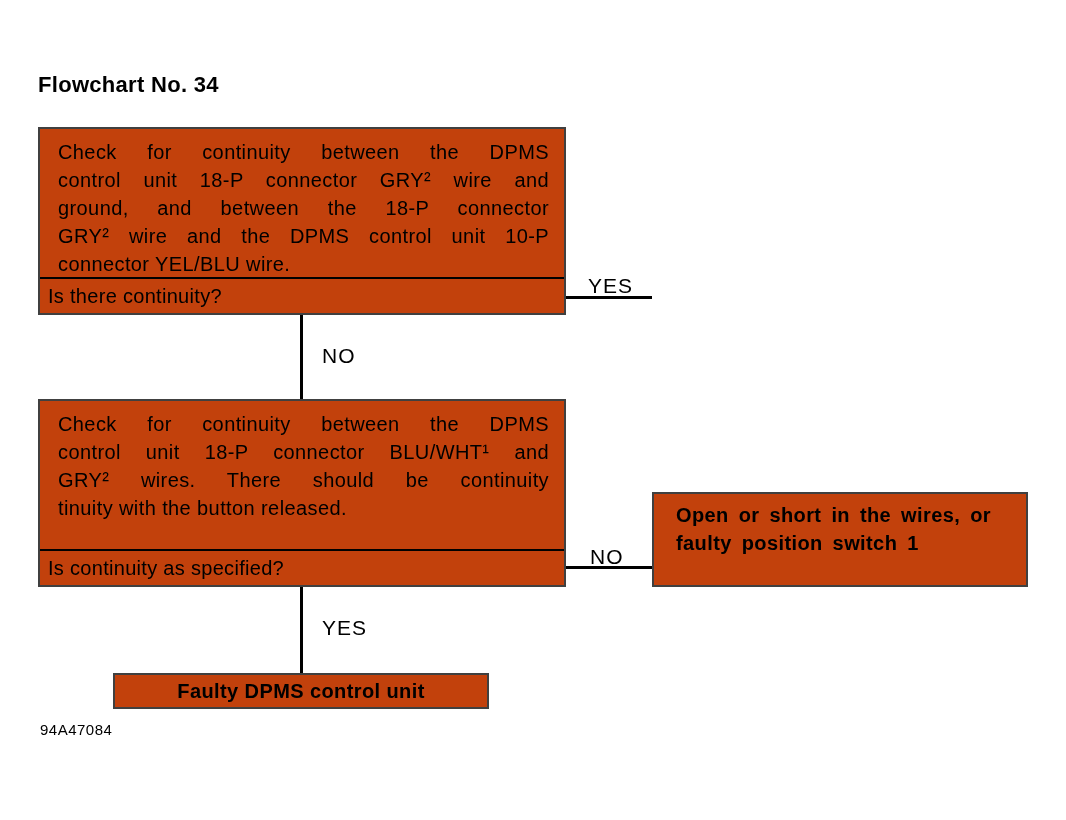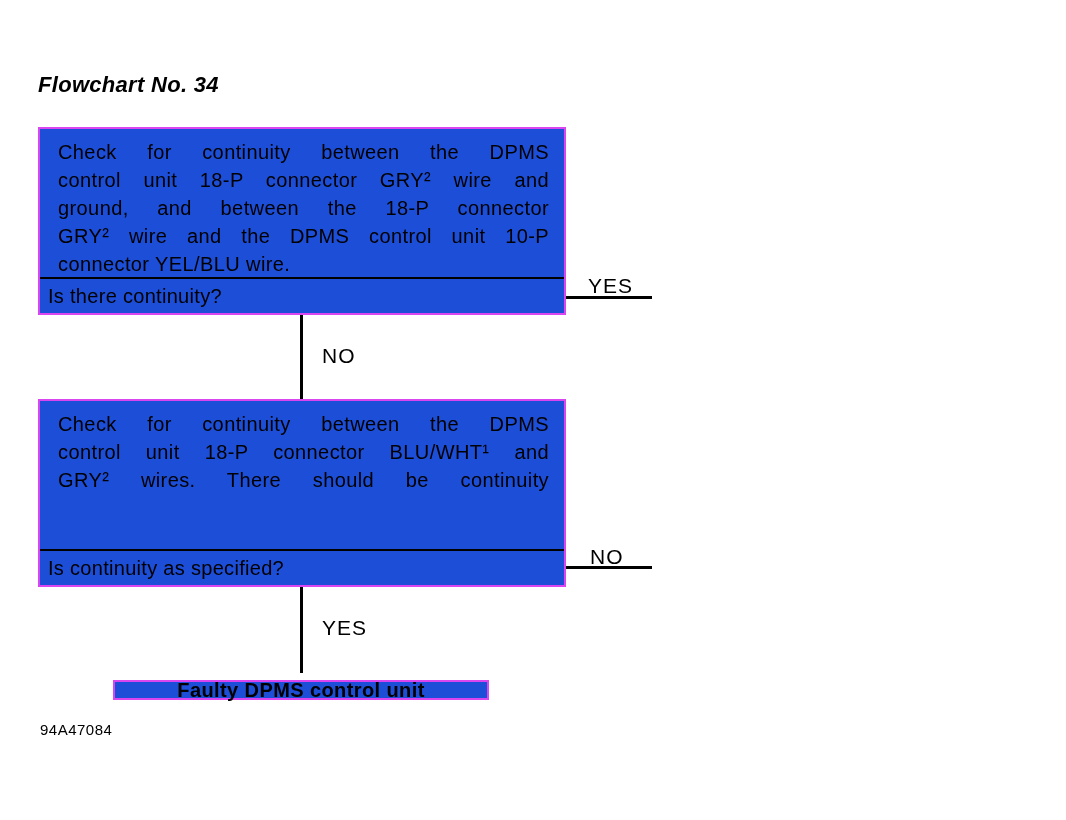--- a/index.html
+++ b/index.html
@@ -16,26 +16,25 @@
     color: #000000;
     overflow: hidden;
   }
   .title {
     position: absolute;
     left: 38px;
     top: 72px;
     font-size: 22px;
     font-weight: bold;
     letter-spacing: 0.3px;
-    font-style: italic;
   }
   .box {
     position: absolute;
-    border: 2px solid #d946ef;
-    background: #1d4ed8;
+    border: 2px solid #404040;
+    background: #c2410c;
     box-sizing: border-box;
   }
   .decision-body {
     position: absolute;
     top: 0; left: 0; right: 0; bottom: 34px;
     padding: 9px 15px 0 18px;
     font-size: 20px;
     line-height: 28px;
     letter-spacing: 0.4px;
   }
@@ -74,23 +73,22 @@
   .result-open {
     left: 652px; top: 492px;
     width: 376px; height: 95px;
     align-items: flex-start;
     padding: 7px 10px 0 22px;
     line-height: 28px;
     word-spacing: 4px;
   }
   .result-faulty {
     left: 113px; top: 673px;
-    width: 376px; height: 20px;
+    width: 376px; height: 36px;
     justify-content: center;
-    margin-top: 7px;
   }
   .hline {
     position: absolute;
     height: 3px;
     background: #000000;
   }
   .vline {
     position: absolute;
     width: 3px;
     background: #000000;
@@ -131,26 +129,33 @@
   <div class="branch-label" style="left:588px; top:262px;">YES</div>
 
   <div class="vline" style="left:300px; top:315px; height:84px;"></div>
   <div class="branch-label" style="left:322px; top:332px;">NO</div>
 
   <div class="box" style="left:38px; top:399px; width:528px; height:188px;">
     <div class="decision-body">
       <div class="jline">Check for continuity between the DPMS</div>
       <div class="jline">control unit 18-P connector BLU/WHT¹ and</div>
       <div class="jline">GRY² wires. There should be continuity</div>
+      <div class="jline last">tinuity with the button released.</div>
     </div>
     <div class="decision-question">Is continuity as specified?</div>
   </div>
 
   <div class="hline" style="left:566px; top:566px; width:86px;"></div>
   <div class="branch-label" style="left:590px; top:533px;">NO</div>
+  <div class="box result result-open">
+    <div>
+      <div>Open or short in the wires, or</div>
+      <div>faulty position switch 1</div>
+    </div>
+  </div>
 
   <div class="vline" style="left:300px; top:587px; height:86px;"></div>
   <div class="branch-label" style="left:322px; top:604px;">YES</div>
 
   <div class="box result result-faulty">
     <span>Faulty DPMS control unit</span>
   </div>
 
   <div class="figure-code">94A47084</div>
 

